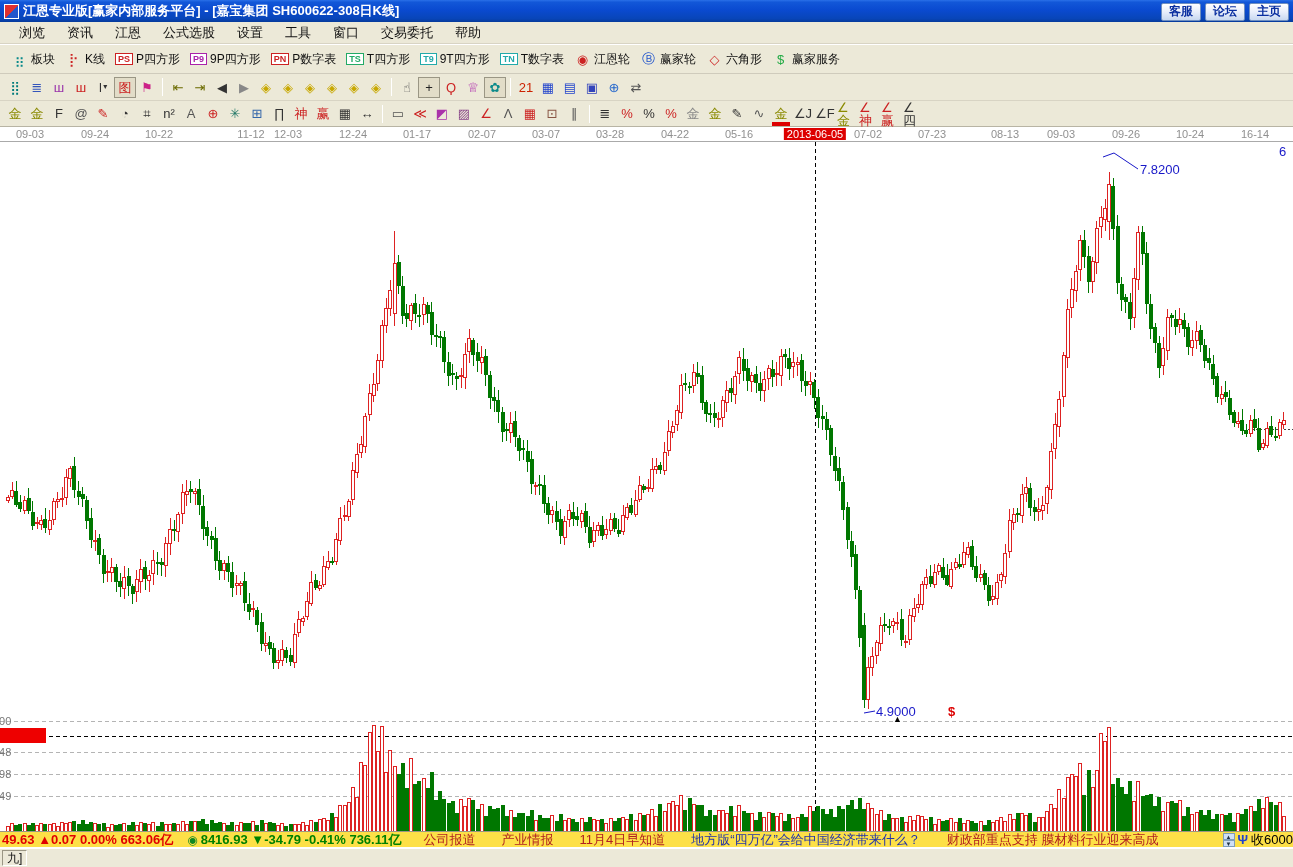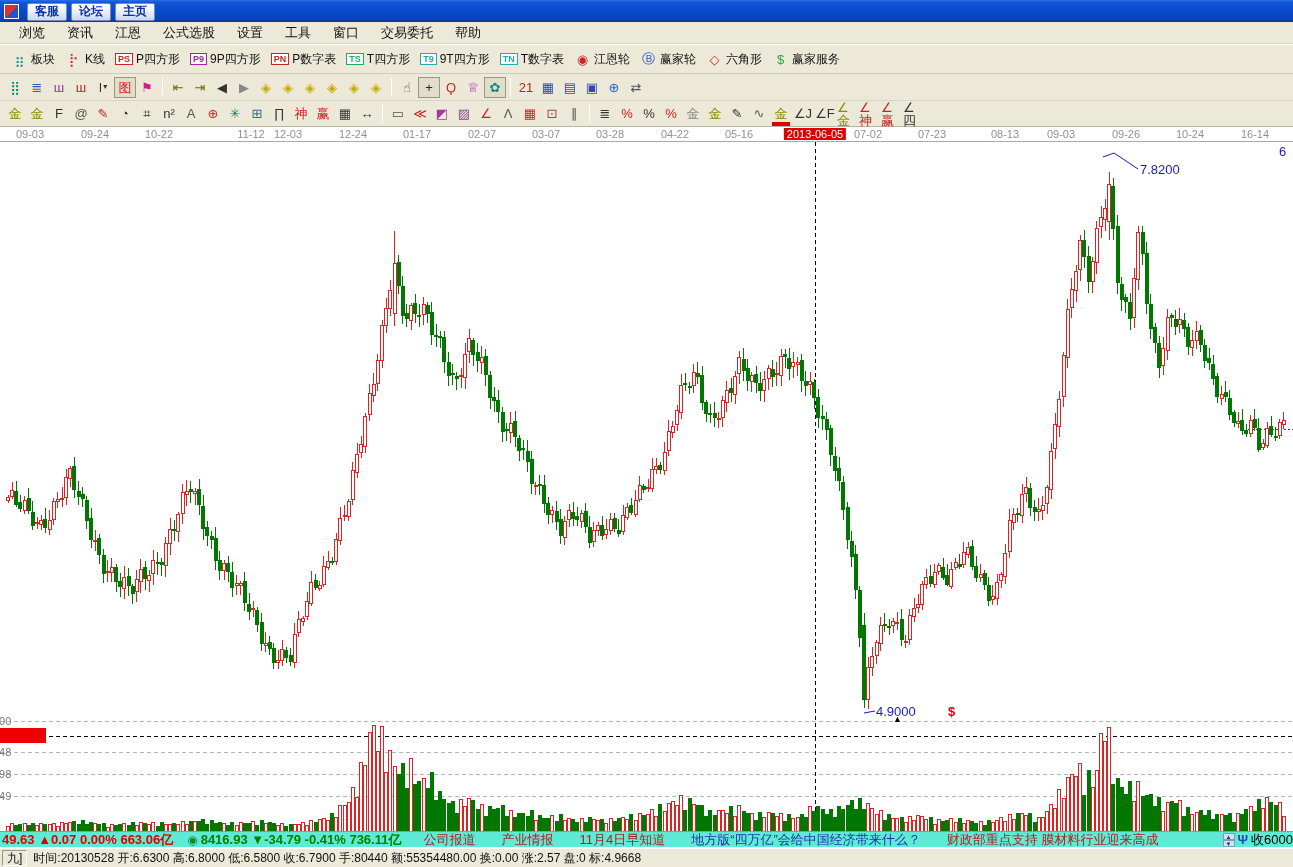--- a/index.html
+++ b/index.html
@@ -47,21 +47,21 @@
   
   .chart { position:relative; height:689px; background:#fff; }
   .chart svg { position:absolute; left:0; top:0; }
   .ann { position:absolute; font-size:13px; color:#1818c8; white-space:nowrap; z-index:3; }
   .ann.red { color:#dd0000; font-weight:bold; }
   .ann.blk { color:#000; font-size:9px; }
   .vlabel { position:absolute; left:-7px; font-size:11px; color:#777; z-index:2; }
   .vcurrent { position:absolute; left:0; width:46px; height:15px; background:#ee0000; z-index:2; }
 
   
-  .ticker { height:17px; background:#5eead4; border-top:1px solid #9a9684; border-bottom:1px solid #fff;
+  .ticker { height:17px; background:#fde047; border-top:1px solid #9a9684; border-bottom:1px solid #fff;
     display:flex; align-items:center; font-size:13px; white-space:nowrap; overflow:hidden; padding-left:2px; }
   .tk-up { color:#e00000; font-weight:bold; }
   .tk-coin { color:#118822; margin:0 3px 0 14px; font-size:12px; }
   .tk-down { color:#008000; font-weight:bold; }
   .tk-news { margin-left:22px; }
   .tk-news span { margin-right:26px; }
   .tk-spin { display:inline-flex; flex-direction:column; margin:0 3px; }
   .tk-spin b { width:12px; height:7px; font-size:6px; line-height:6px; text-align:center;
     background:#cfe0f6; border:1px solid #7f9db9; color:#234; }
   .tk-ant { color:#2244cc; font-weight:bold; margin-right:3px; }
@@ -71,20 +71,21 @@
   .statusbar { height:19px; background:#ece9d8; border-top:1px solid #fff; display:flex; align-items:center;
     font-size:12px; color:#111; padding-left:2px; white-space:nowrap; overflow:hidden; }
   .statusbar .cell { padding:1px 4px; border:1px solid; border-color:#9a9684 #fff #fff #9a9684; margin-right:2px; height:16px;
     display:flex; align-items:center; }
 </style>
 </head>
 <body>
 
 <div class="titlebar">
   <span class="app-icon"></span>
+  <span class="title-text">江恩专业版[赢家内部服务平台] - [嘉宝集团  SH600622-308日K线]</span>
   <span id="tb-buttons"><span class="tb-btn">客服</span><span class="tb-btn">论坛</span><span class="tb-btn">主页</span></span>
 </div>
 
 <div class="menubar" id="menu-bar">
     <span class="menu-item">浏览</span>
     <span class="menu-item">资讯</span>
     <span class="menu-item">江恩</span>
     <span class="menu-item">公式选股</span>
     <span class="menu-item">设置</span>
     <span class="menu-item">工具</span>
@@ -1204,14 +1205,13 @@
         <b>▲</b>
         <b>▼</b>
       </span>
     <span class="tk-ant">Ψ</span>
     <span class="tk-right">收6000</span>
   </span>
 </div>
 
 <div class="statusbar">
   <span class="cell">九]</span>
-  <span class="cell" style="border:none;">时间:20130528 开:6.6300 高:6.8000 低:6.5800 收:6.7900 手:80440 额:55354480.00 换:0.00 涨:2.57 盘:0 标:4.9668</span>
 </div>
 
 </body></html>

